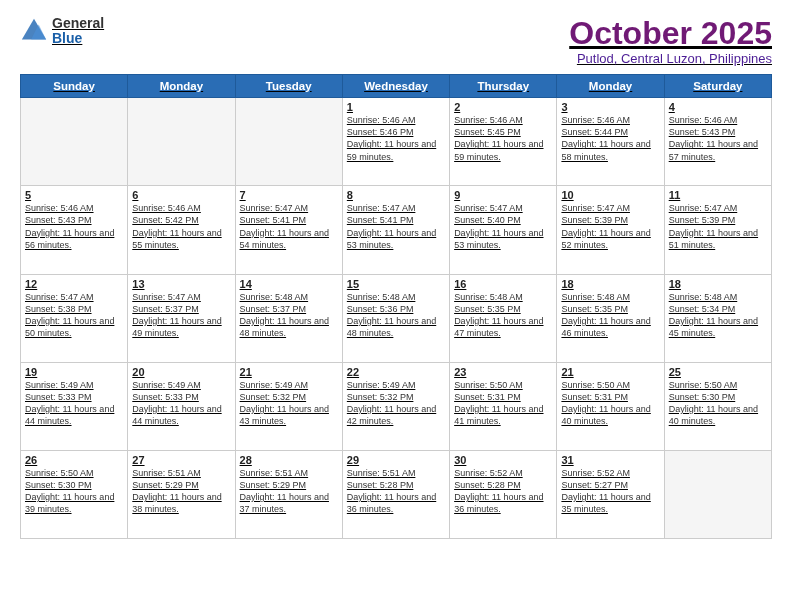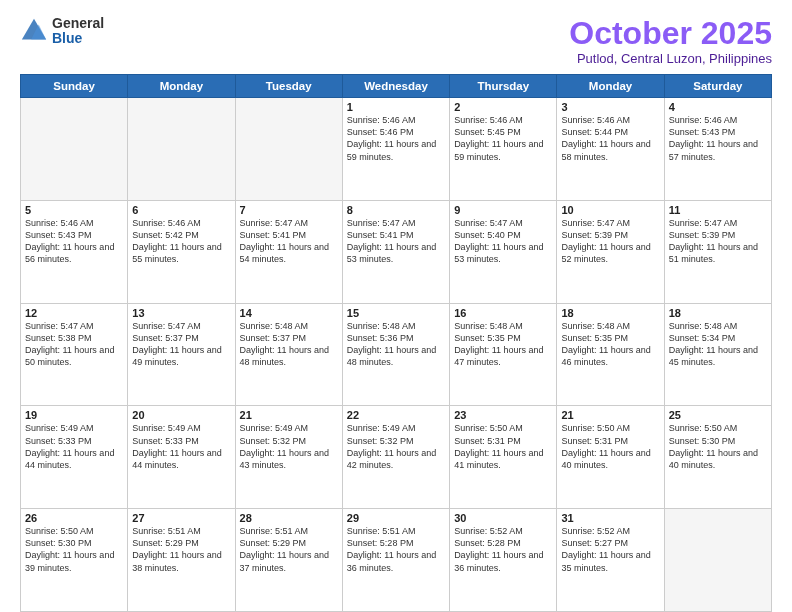--- a/index.html
+++ b/index.html
@@ -5,24 +5,25 @@
     * { margin: 0; padding: 0; box-sizing: border-box; }
     body {
       font-family: Arial, sans-serif;
       background: #fff;
       width: 792px;
       height: 612px;
       overflow: hidden;
     }
     .page {
       width: 792px;
-      height: 612px;
+      height: 539px;
       padding: 16px 20px 0 20px;
       display: flex;
       flex-direction: column;
+      text-decoration: underline;
     }
     .header {
       display: flex;
       align-items: flex-start;
       justify-content: space-between;
       margin-bottom: 8px;
     }
     .logo {
       display: flex;
       align-items: center;
@@ -46,21 +47,21 @@
     .logo-icon {
       width: 28px;
       height: 28px;
     }
     .title-block {
       text-align: right;
     }
     .month-title {
       font-size: 32px;
       font-weight: bold;
-      color: #8b5cf6;
+      color: #701a75;
       line-height: 1.1;
     }
     .location {
       font-size: 13px;
       color: #4c1d95;
     }
     .calendar {
       flex: 1;
       border: 1px solid #ccc;
       border-collapse: collapse;

